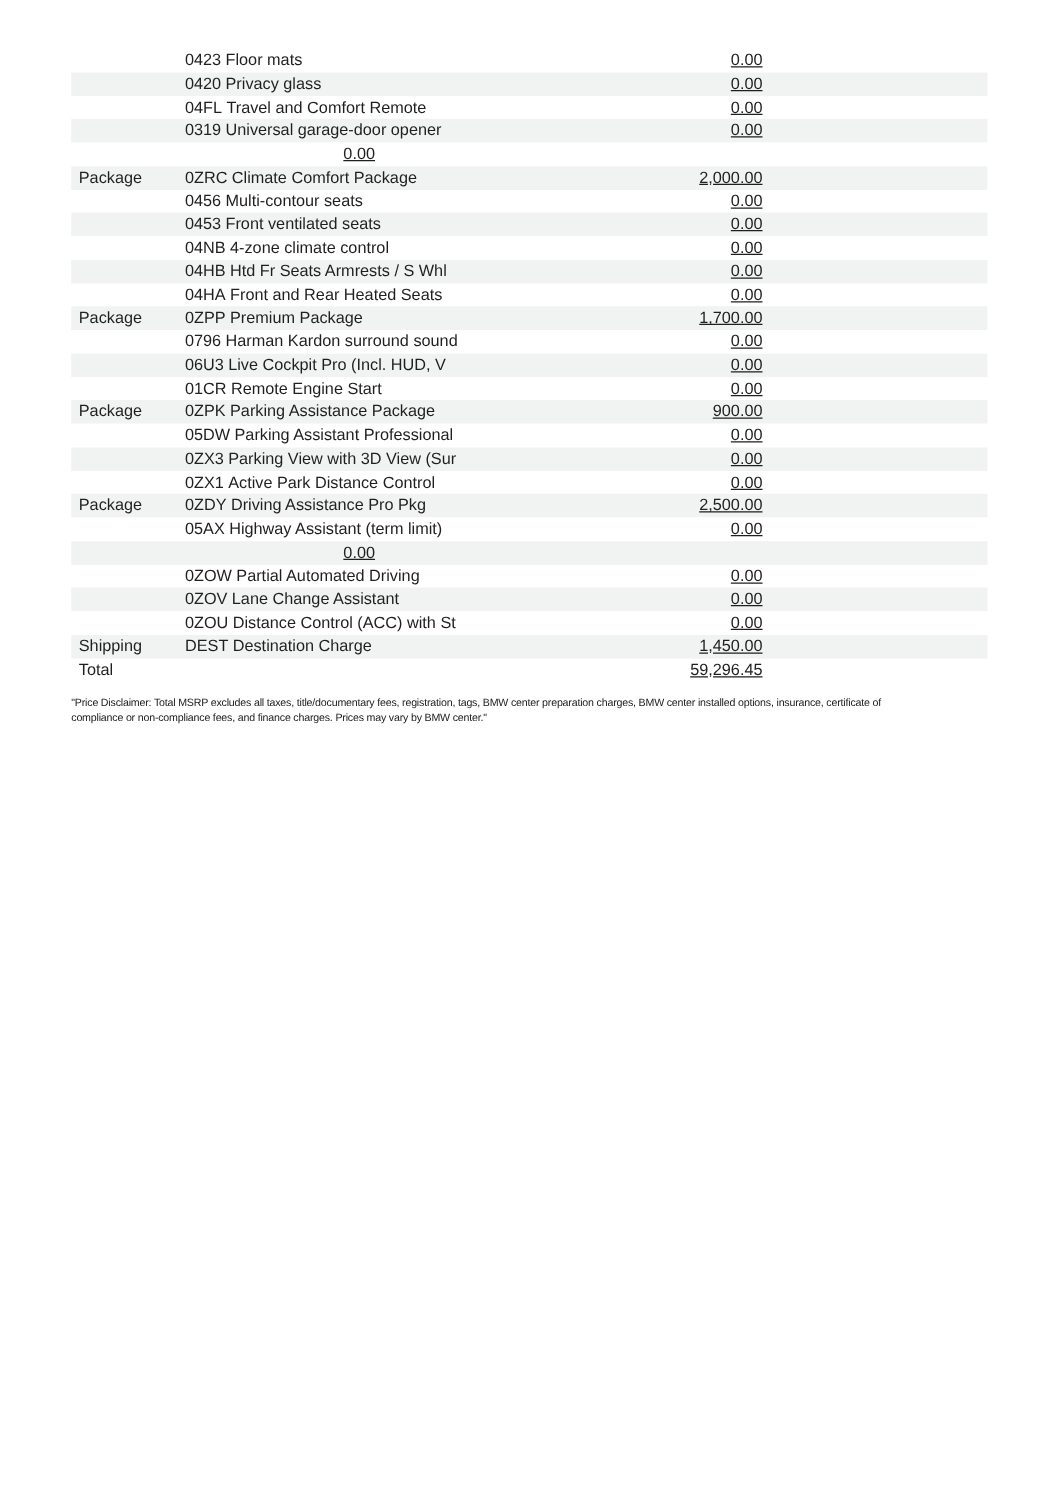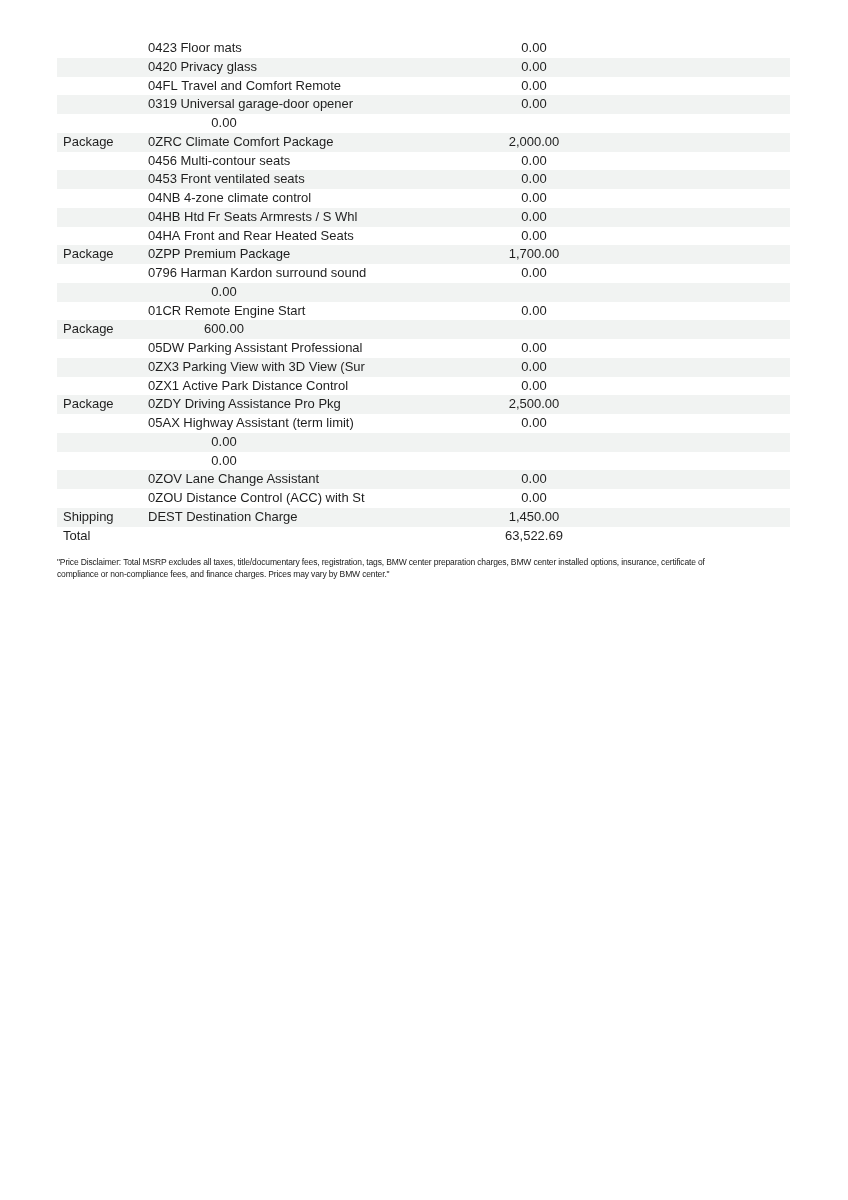--- a/index.html
+++ b/index.html
@@ -40,22 +40,23 @@
     white-space: nowrap;
   }
   .desc {
     width: 310px;
     white-space: nowrap;
     overflow: hidden;
   }
   .code { margin-right: 3.5px; }
   .price {
     width: 152px;
-    text-align: center;
+    text-align: right;
     white-space: nowrap;
+    text-decoration: underline;
   }
   .spacer { flex: 1; }
   .disclaimer {
     position: absolute;
     left: 57px;
     top: 557px;
     width: 728px;
     font-size: 8.5px;
     line-height: 11.5px;
     letter-spacing: -0.15px;
@@ -152,34 +153,36 @@
 
   <div class="row">
     <div class="col cat"></div>
     <div class="col desc"><span class="code">0796</span><span class="dsc">Harman Kardon surround sound</span></div>
     <div class="col price">0.00</div>
     <div class="col spacer"></div>
   </div>
 
   <div class="row">
     <div class="col cat"></div>
+    <div class="col desc"><span class="code">06U3</span><span class="dsc">Live Cockpit Pro (Incl. HUD, V</span></div>
     <div class="col price">0.00</div>
     <div class="col spacer"></div>
   </div>
 
   <div class="row">
     <div class="col cat"></div>
     <div class="col desc"><span class="code">01CR</span><span class="dsc">Remote Engine Start</span></div>
     <div class="col price">0.00</div>
     <div class="col spacer"></div>
   </div>
 
   <div class="row">
     <div class="col cat">Package</div>
-    <div class="col price">600.00</div>
+    <div class="col desc"><span class="code">0ZPK</span><span class="dsc">Parking Assistance Package</span></div>
+    <div class="col price">900.00</div>
     <div class="col spacer"></div>
   </div>
 
   <div class="row">
     <div class="col cat"></div>
     <div class="col desc"><span class="code">05DW</span><span class="dsc">Parking Assistant Professional</span></div>
     <div class="col price">0.00</div>
     <div class="col spacer"></div>
   </div>
 
@@ -212,20 +215,21 @@
   </div>
 
   <div class="row">
     <div class="col cat"></div>
     <div class="col price">0.00</div>
     <div class="col spacer"></div>
   </div>
 
   <div class="row">
     <div class="col cat"></div>
+    <div class="col desc"><span class="code">0ZOW</span><span class="dsc">Partial Automated Driving</span></div>
     <div class="col price">0.00</div>
     <div class="col spacer"></div>
   </div>
 
   <div class="row">
     <div class="col cat"></div>
     <div class="col desc"><span class="code">0ZOV</span><span class="dsc">Lane Change Assistant</span></div>
     <div class="col price">0.00</div>
     <div class="col spacer"></div>
   </div>
@@ -240,21 +244,21 @@
   <div class="row">
     <div class="col cat">Shipping</div>
     <div class="col desc"><span class="code">DEST</span><span class="dsc">Destination Charge</span></div>
     <div class="col price">1,450.00</div>
     <div class="col spacer"></div>
   </div>
 
   <div class="row">
     <div class="col cat">Total</div>
     <div class="col desc"><span class="code"></span><span class="dsc"></span></div>
-    <div class="col price">63,522.69</div>
+    <div class="col price">59,296.45</div>
     <div class="col spacer"></div>
   </div>
 </div>
   <div class="disclaimer">
     <div>"Price Disclaimer: Total MSRP excludes all taxes, title/documentary fees, registration, tags, BMW center preparation charges, BMW center installed options, insurance, certificate of</div>
     <div>compliance or non-compliance fees, and finance charges. Prices may vary by BMW center."</div>
   </div>
 </div>
 
 </body></html>

